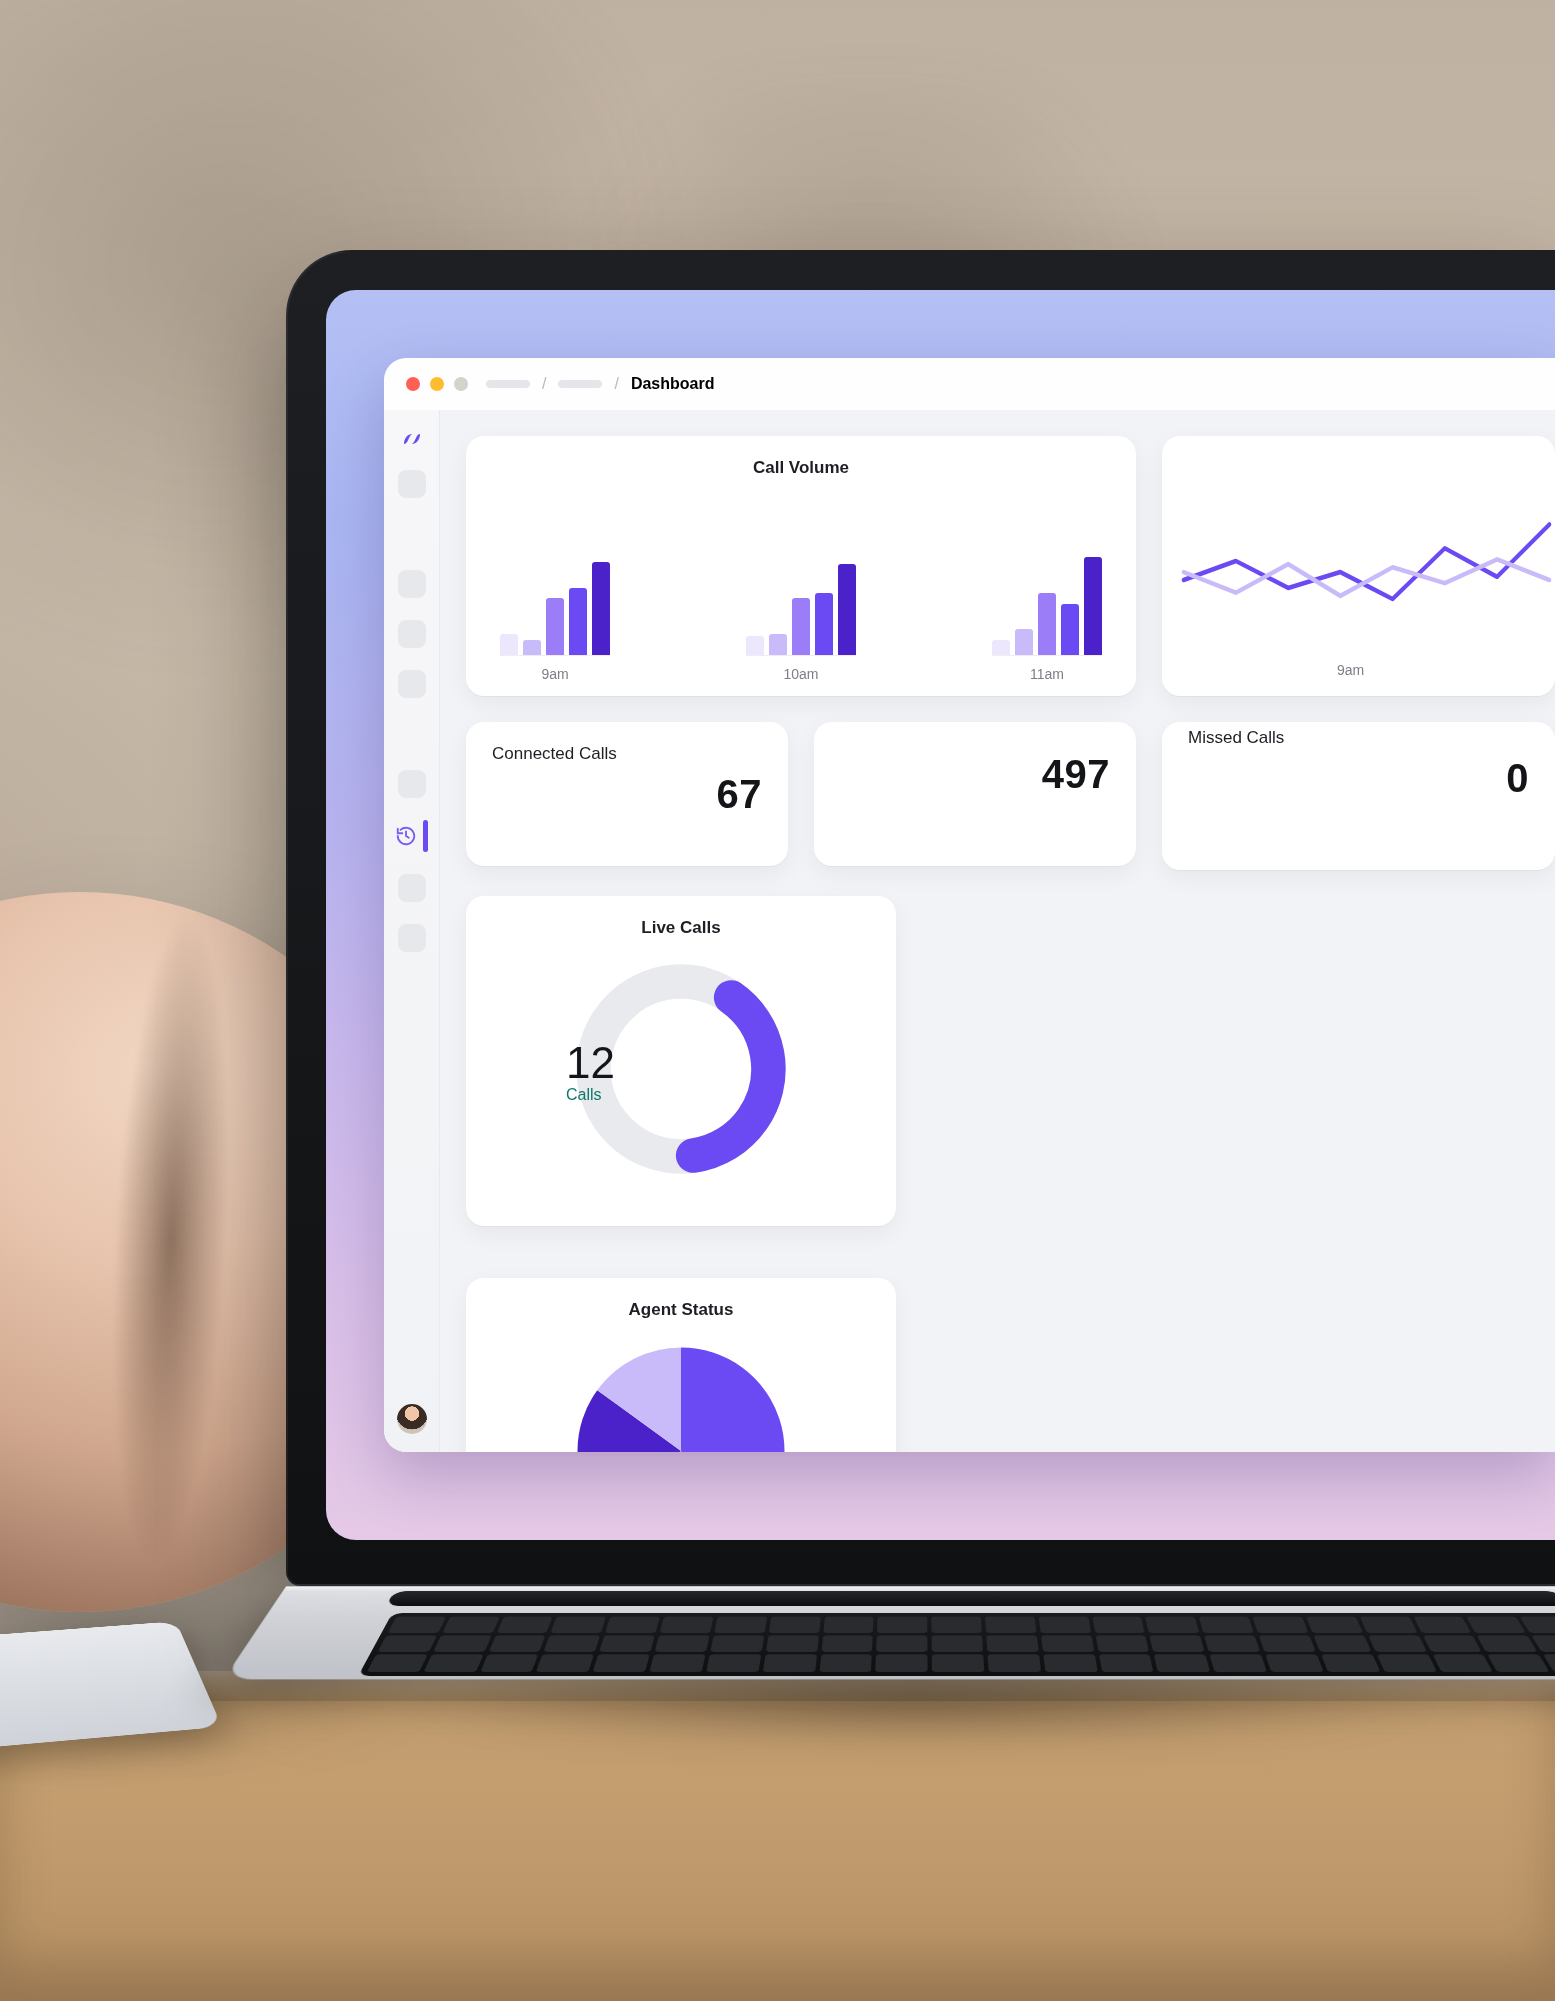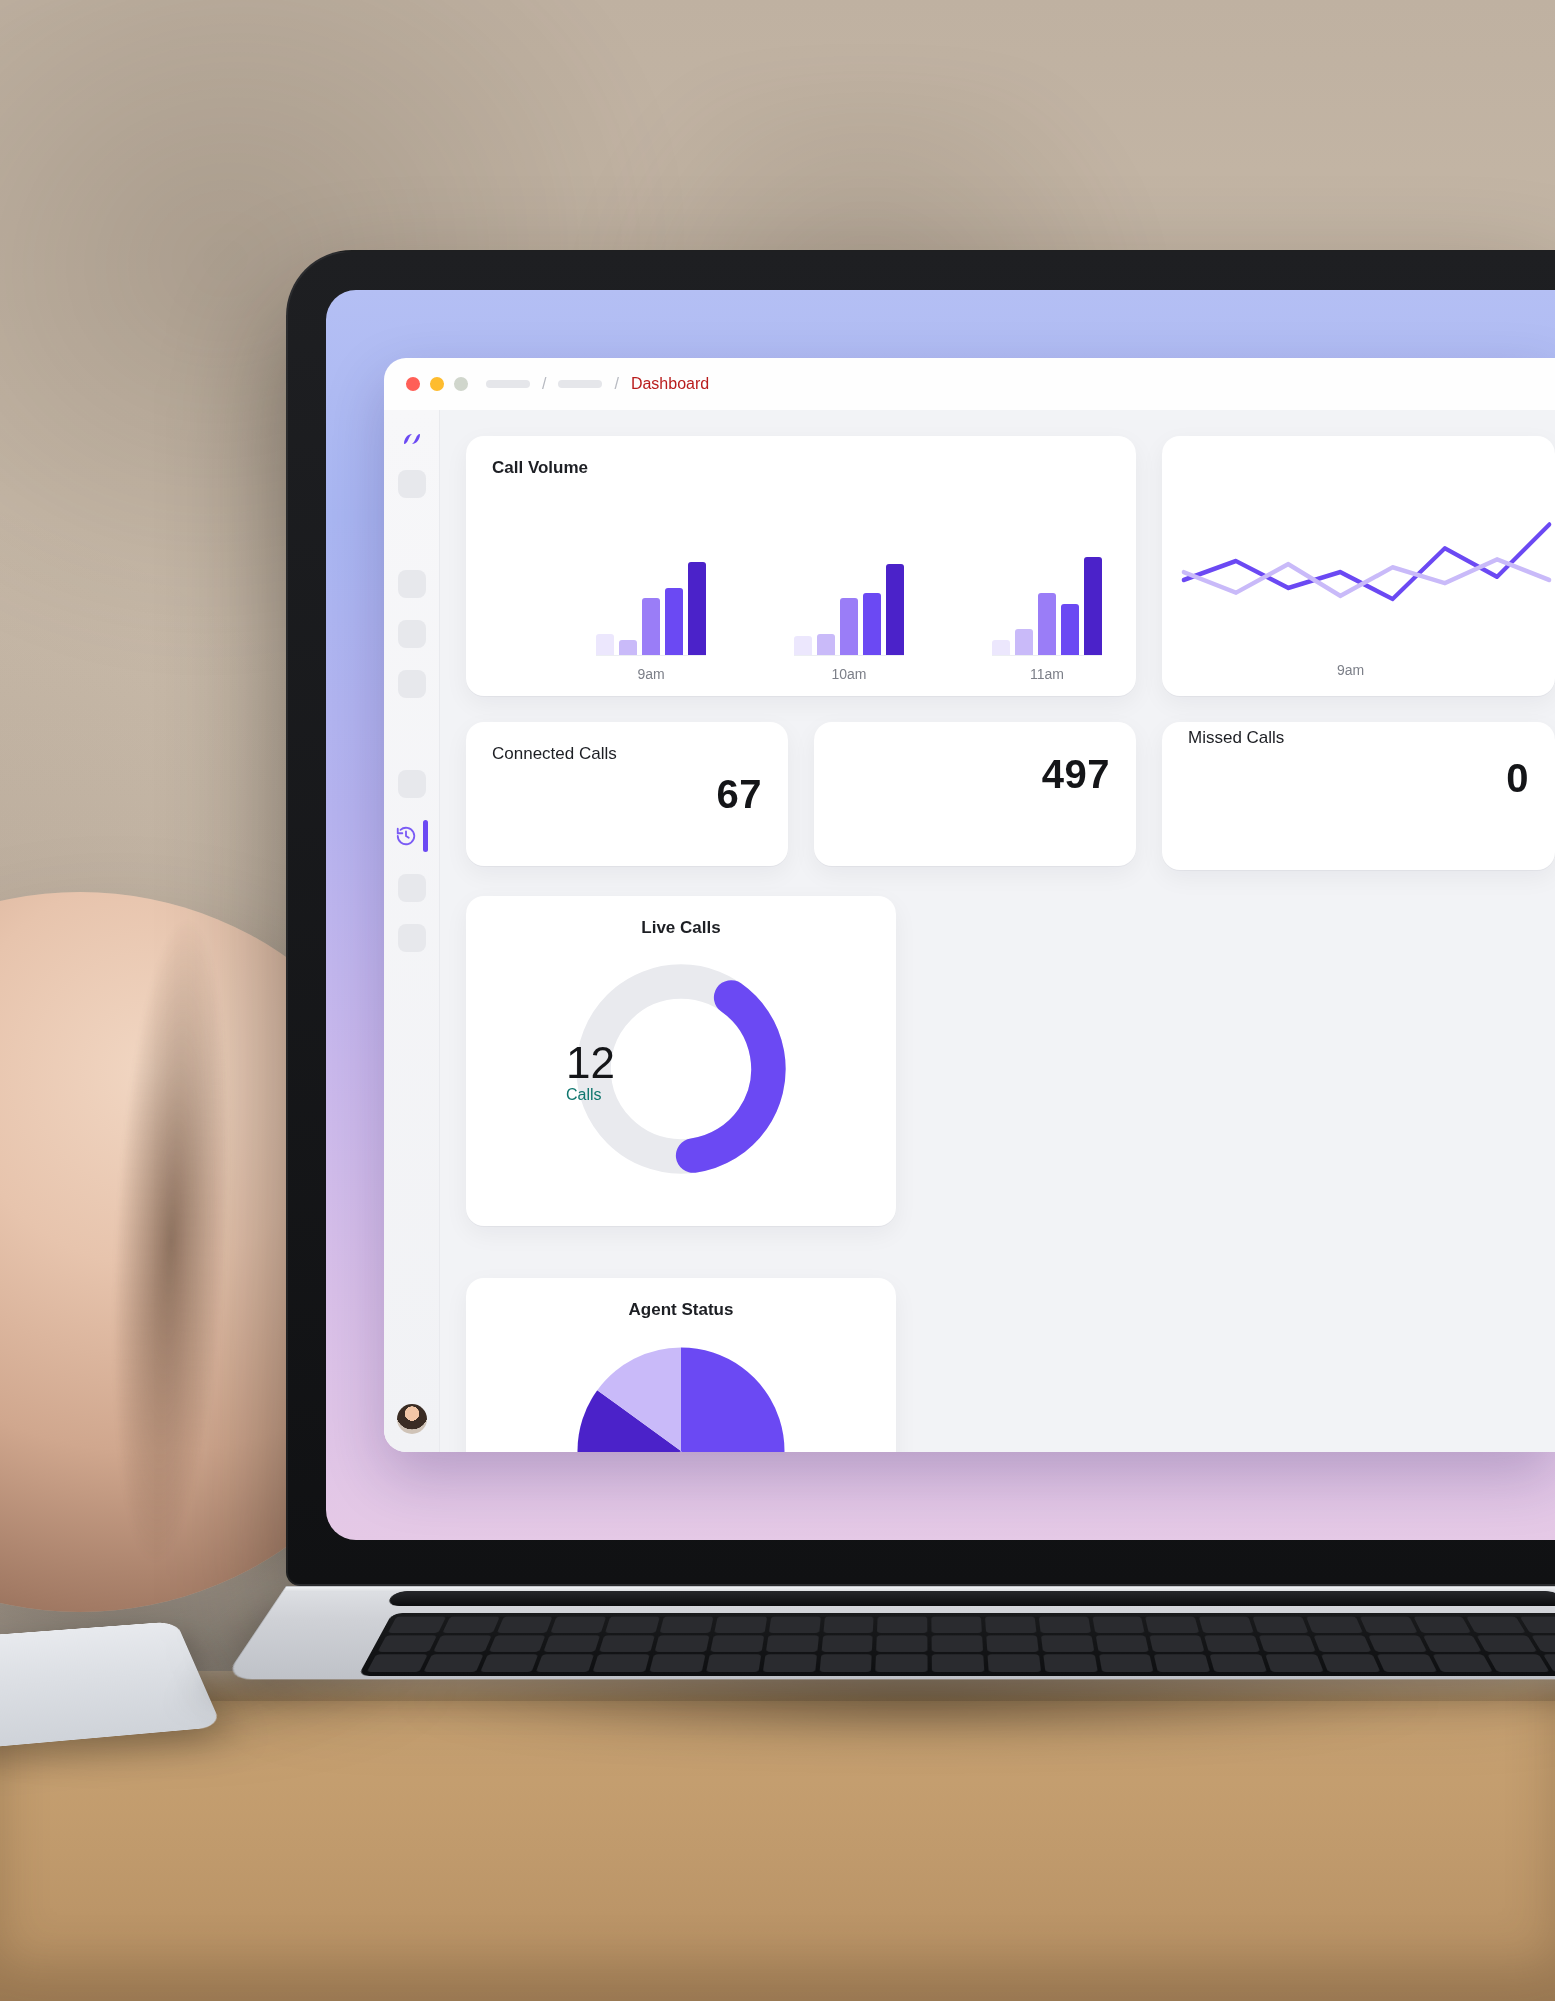--- a/index.html
+++ b/index.html
@@ -79,21 +79,21 @@
     overflow:hidden; display:flex; flex-direction:column;
   }
 
   .titlebar { height:52px; display:flex; align-items:center; gap:18px; padding:0 22px; }
   .traffic { display:flex; gap:10px; }
   .t-dot { width:14px; height:14px; border-radius:50%; }
   .t-red { background:#ff5f57; } .t-yel { background:#febc2e; } .t-grn { background:#d0d6cc; }
   .crumbs { display:flex; align-items:center; gap:12px; color:#7a7d85; font-size:16px; }
   .crumb-dash { width:44px; height:8px; border-radius:4px; background:#e5e6ea; }
   .crumb-sep { color:#b7bac1; }
-  .crumb-current { color:#b91c1c; }
+  .crumb-current { color:#000000;font-weight:bold; }
 
   .body { flex:1; display:flex; min-height:0; }
   .sidebar {
     width:56px; flex:0 0 56px;
     background:linear-gradient(180deg,#f7f7f9,#f1f2f5);
     border-right:1px solid #e9eaee;
     display:flex; flex-direction:column; align-items:center;
     padding:20px 0 18px; gap:22px;
   }
   .logo { width:24px; height:18px; }
@@ -107,21 +107,21 @@
     background: radial-gradient(circle at 50% 32%, #f1c6a7 0 28%, #3a2c24 29% 62%, #cfc3b7 63% 100%); }
 
   .canvas { flex:1; background:#f2f3f6; padding:26px 0 26px 26px; overflow:hidden; }
   .grid { display:grid; gap:26px;
     grid-template-columns: 670px 1fr;
     grid-auto-rows: min-content; }
 
   .card { background:#fff; border-radius:18px; box-shadow:0 1px 0 rgba(20,20,40,.04), 0 8px 24px rgba(20,20,40,.05); }
 
   
-  .call-volume { grid-column:1; height:260px; padding:22px 26px 14px; display:flex; }
+  .call-volume { grid-column:1; height:260px; padding:22px 26px 14px; display:flex; flex-direction:column; }
   .cv-title, .pv-title, .lc-title, .as-title { text-align:center; font-size:17px; font-weight:600; color:#1d1f24; }
   .cv-plot { flex:1; display:flex; align-items:flex-end; justify-content:space-between; padding:20px 8px 0; }
   .cv-group { display:flex; flex-direction:column; align-items:center; gap:10px; }
   .cv-bars { display:flex; align-items:flex-end; gap:5px; height:104px; border-bottom:1px solid #eceef2; padding-bottom:0; }
   .cv-bar { width:18px; border-radius:3px 3px 0 0; }
   .cv-lbl { font-size:14px; color:#7c7f88; }
 
   
   .line-card { grid-column:2; height:260px; padding:22px 0 14px 0; display:flex; flex-direction:column; }
   .line-plot { flex:1; position:relative; padding:20px 0 0 16px; }

